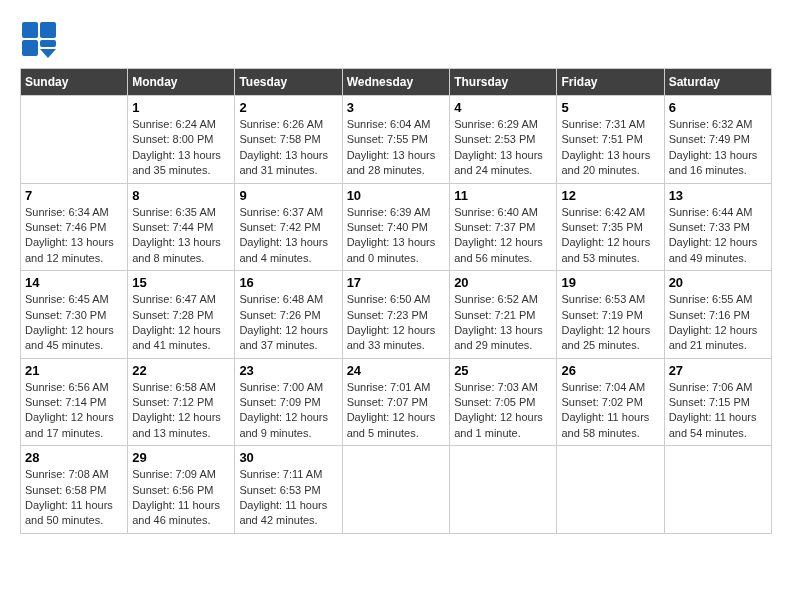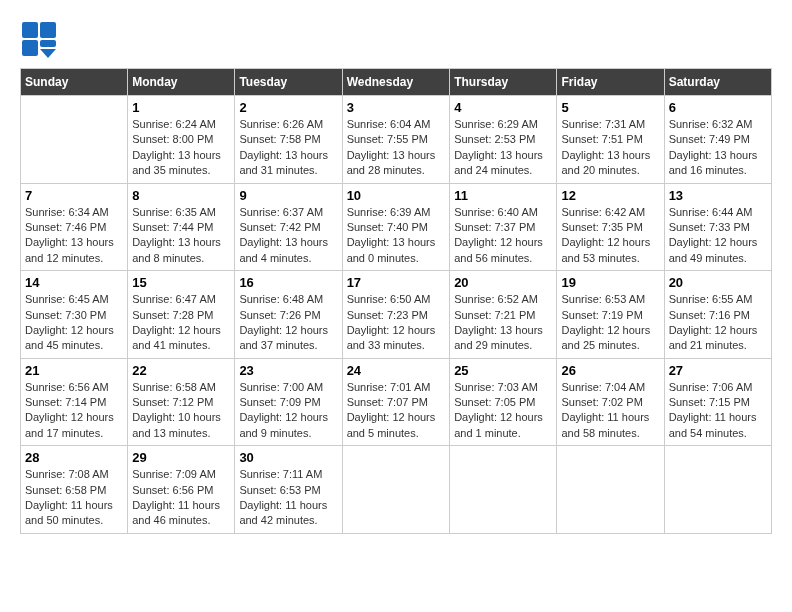--- a/index.html
+++ b/index.html
@@ -285,21 +285,21 @@
             <div>Sunrise: 6:56 AM</div>
             <div>Sunset: 7:14 PM</div>
             <div>Daylight: 12 hours and 17 minutes.</div>
           </div>
         </td>
         <td>
           <span class="day-number">22</span>
           <div class="day-info">
             <div>Sunrise: 6:58 AM</div>
             <div>Sunset: 7:12 PM</div>
-            <div>Daylight: 10 hours and 13 minutes.</div>
+            <div>Daylight: 12 hours and 13 minutes.</div>
           </div>
         </td>
         <td>
           <span class="day-number">23</span>
           <div class="day-info">
             <div>Sunrise: 7:00 AM</div>
             <div>Sunset: 7:09 PM</div>
             <div>Daylight: 12 hours and 9 minutes.</div>
           </div>
         </td>

